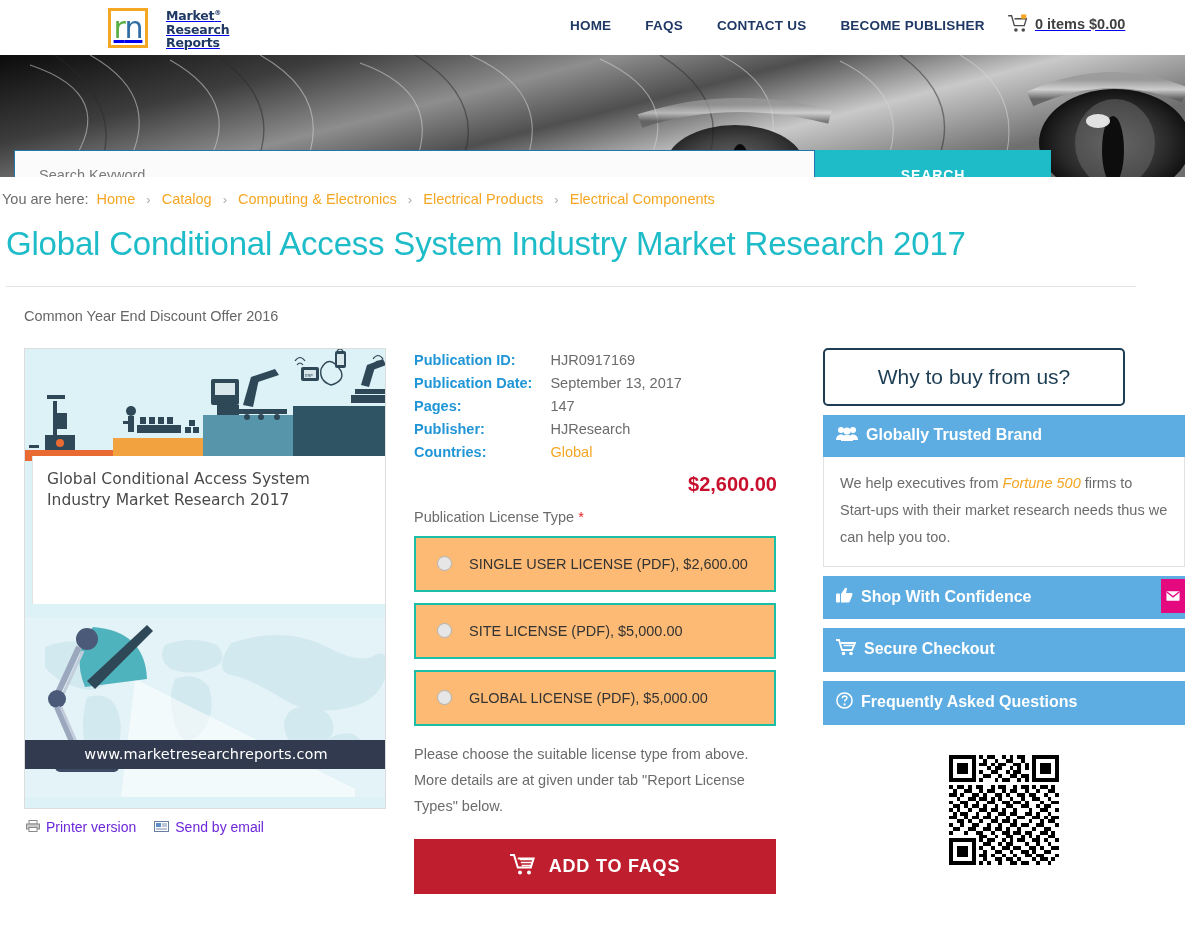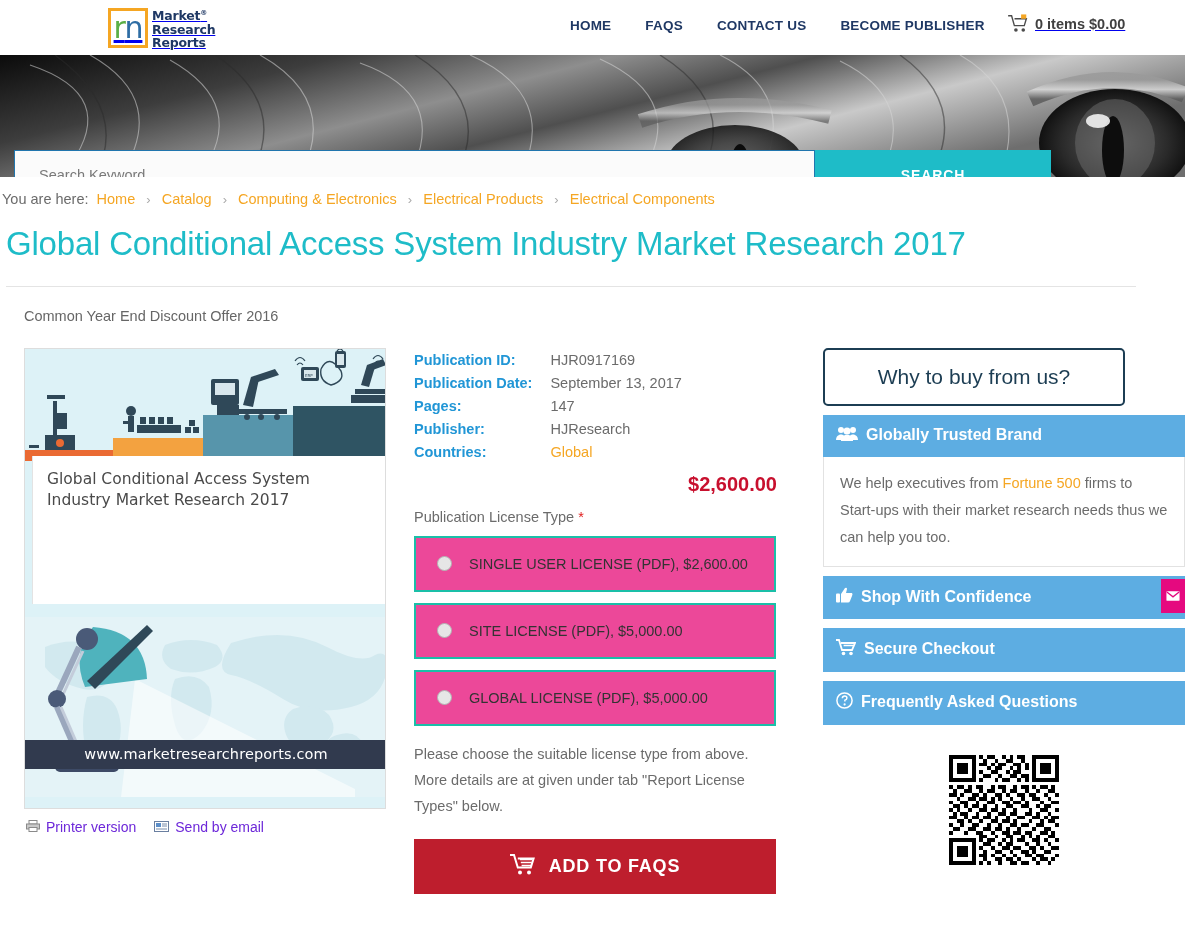--- a/index.html
+++ b/index.html
@@ -15,21 +15,21 @@
   .topbar {
     position: relative;
     height: 55px;
     background: #ffffff;
     display: flex;
     align-items: center;
   }
   .logo-wrap {
     position: absolute;
     left: 108px; top: 7px;
-    display: flex; align-items: center; gap: 4px;
+    display: flex; align-items: center; gap: 18px;
   }
   .logo-mark {
     width: 40px; height: 40px;
     border: 3px solid #F5A623;
     display: flex; align-items: center; justify-content: center;
     background: #fff;
   }
   .logo-m {
     font-family: "DejaVu Sans", sans-serif;
     font-size: 30px; line-height: 30px;
@@ -236,21 +236,21 @@
     margin-top: 13px;
     font-size: 14.5px;
     color: #6b6b6b;
   }
   .lic-label .req { color: #e02020; }
   .lic-option {
     margin-top: 11px;
     width: 362px; height: 56px;
     border: 2px solid #1ABFA8;
     display: flex; align-items: center;
-    background: #ec4899;
+    background: #fdba74;
     cursor: pointer;
   }
   .lic-radio {
     width: 15px; height: 15px;
     border-radius: 50%;
     border: 1px solid #b2b2b2;
     background: #e6e6e6;
     margin-left: 21px;
     flex: none;
   }
@@ -305,21 +305,21 @@
     display: flex; align-items: center; gap: 8px;
   }
   .why-body {
     border: 1px solid #e2e2e2;
     border-top: none;
     padding: 13px 16px 15px;
     font-size: 14.5px;
     line-height: 27px;
     color: #6b6b6b;
   }
-  .why-body .hl { color: #F5A623; }
+  .why-body .hl { color: #F5A623; font-style: italic; }
 
   .qr-wrap {
     margin-top: 30px;
     display: flex; justify-content: center;
   }
   .qr { width: 110px; height: 110px; display:block; }
 
   
   .email-tab {
     position: absolute;

